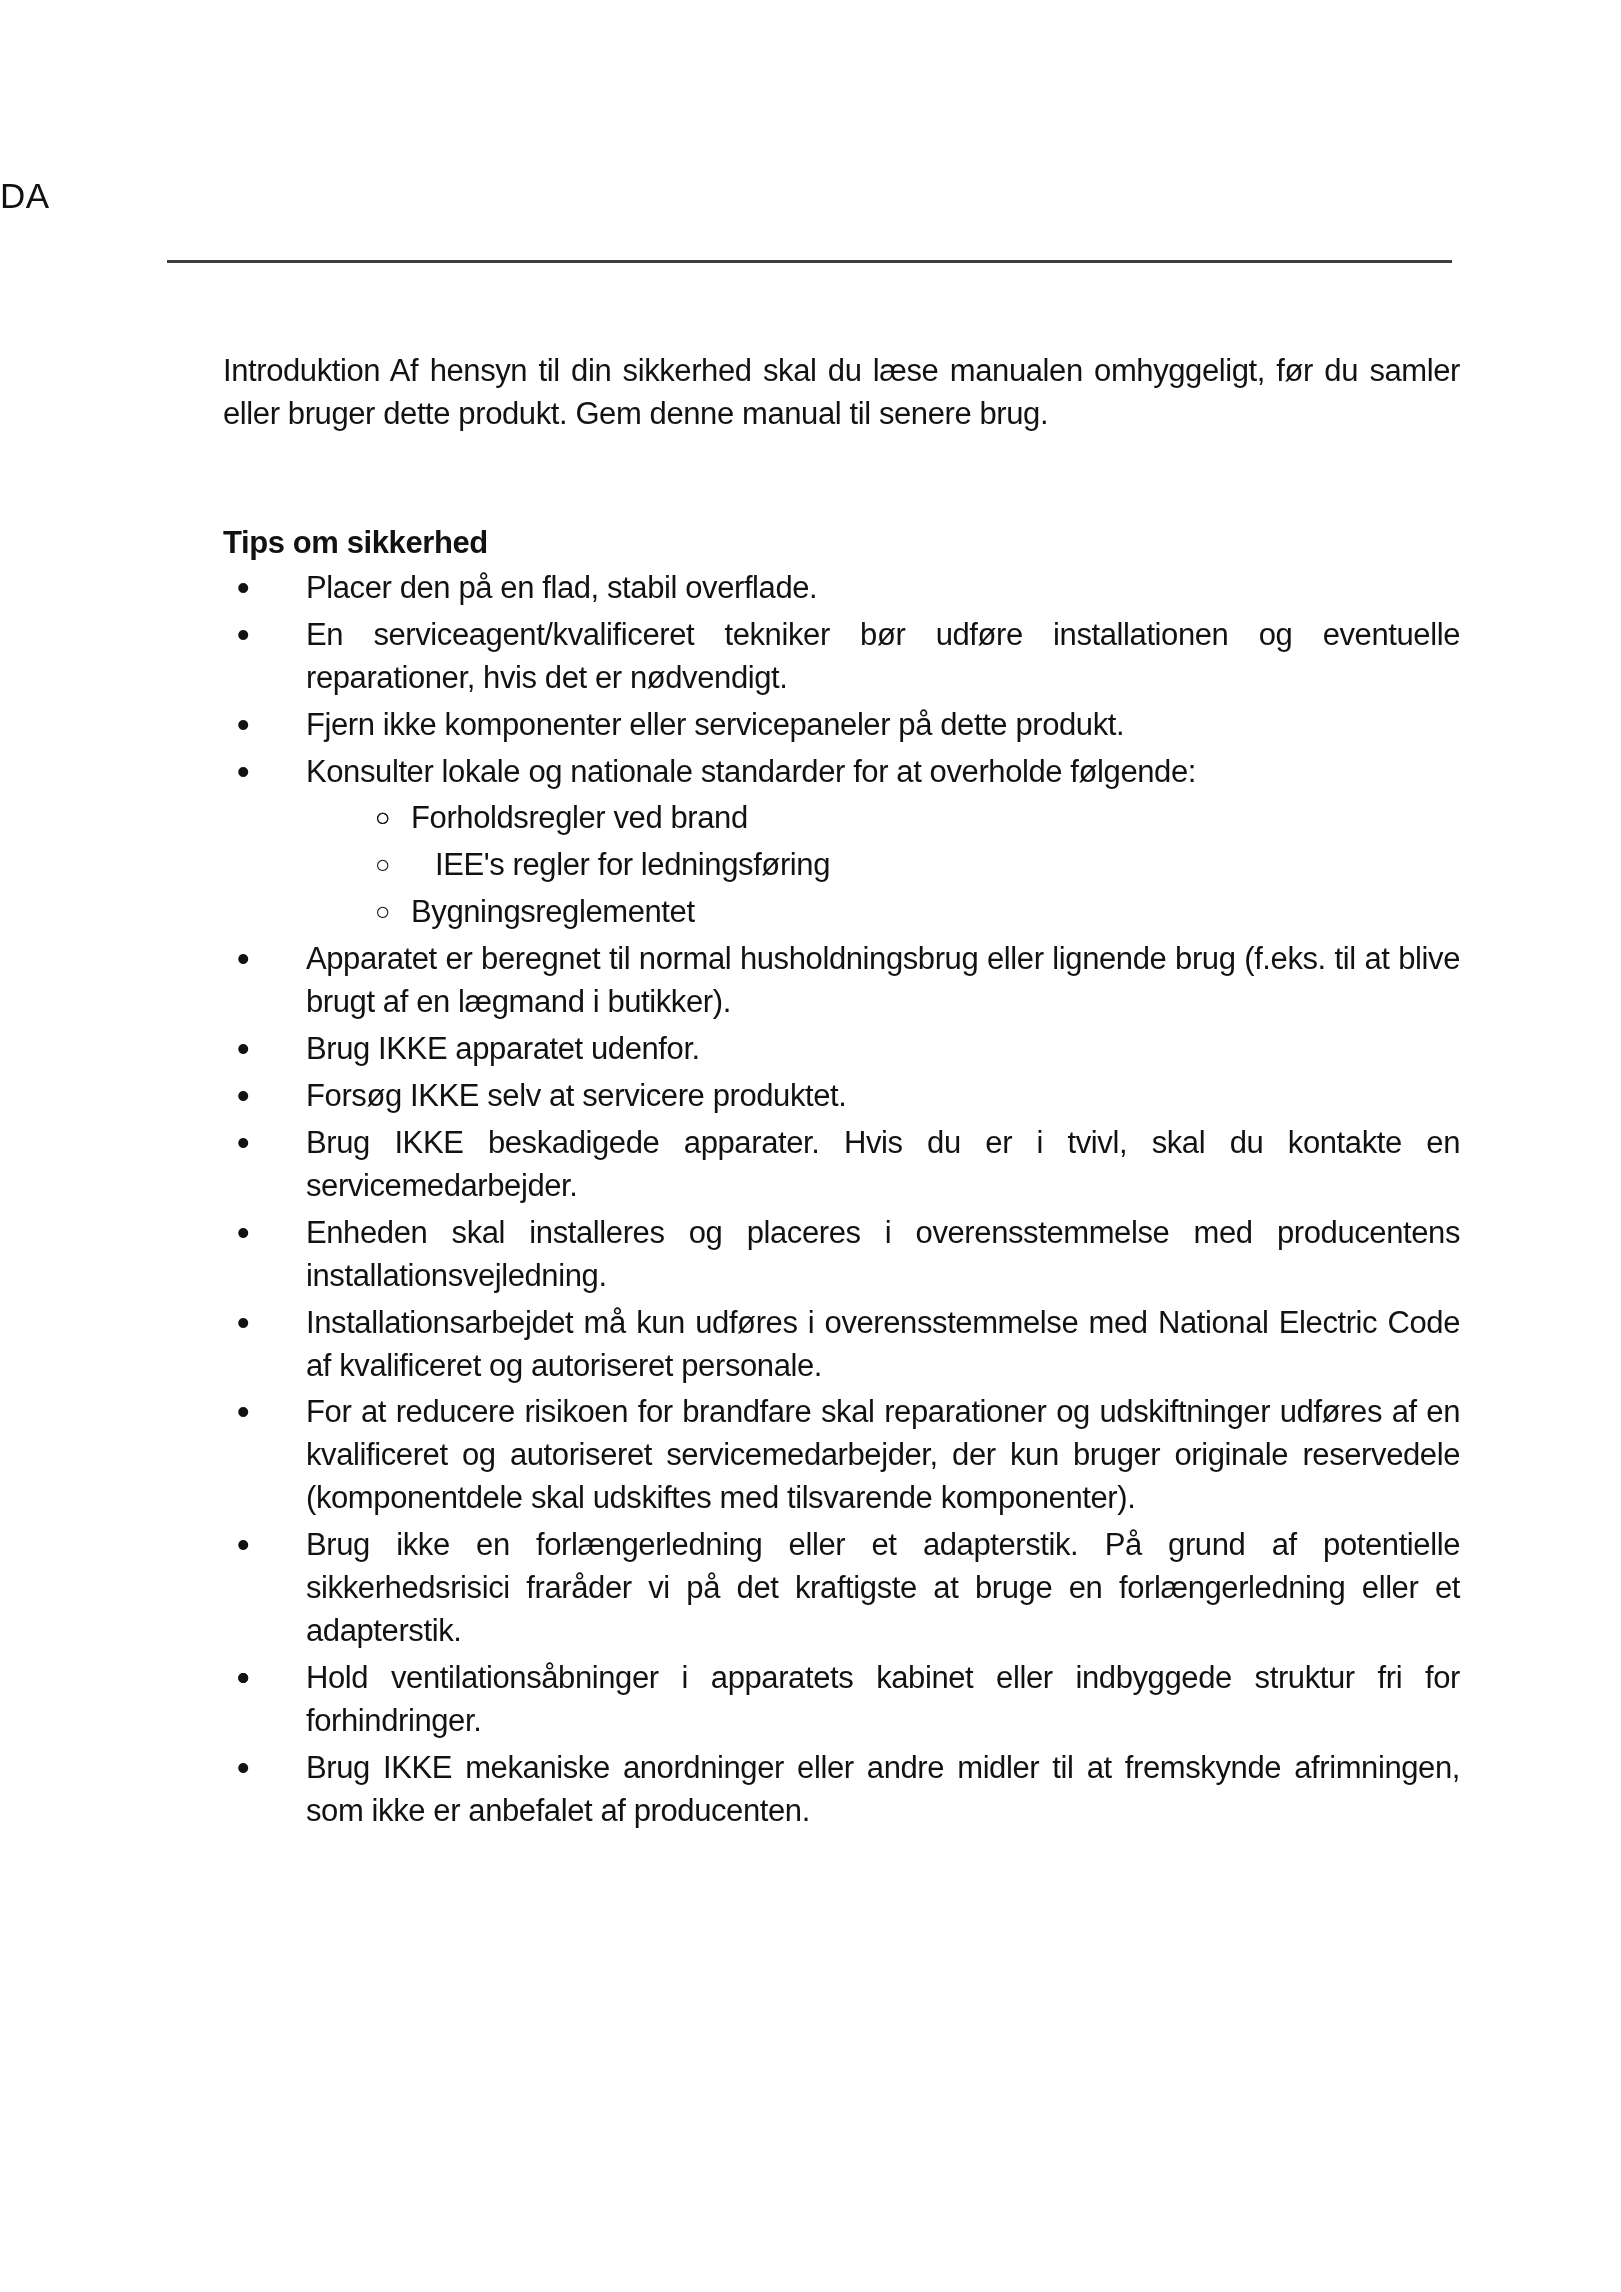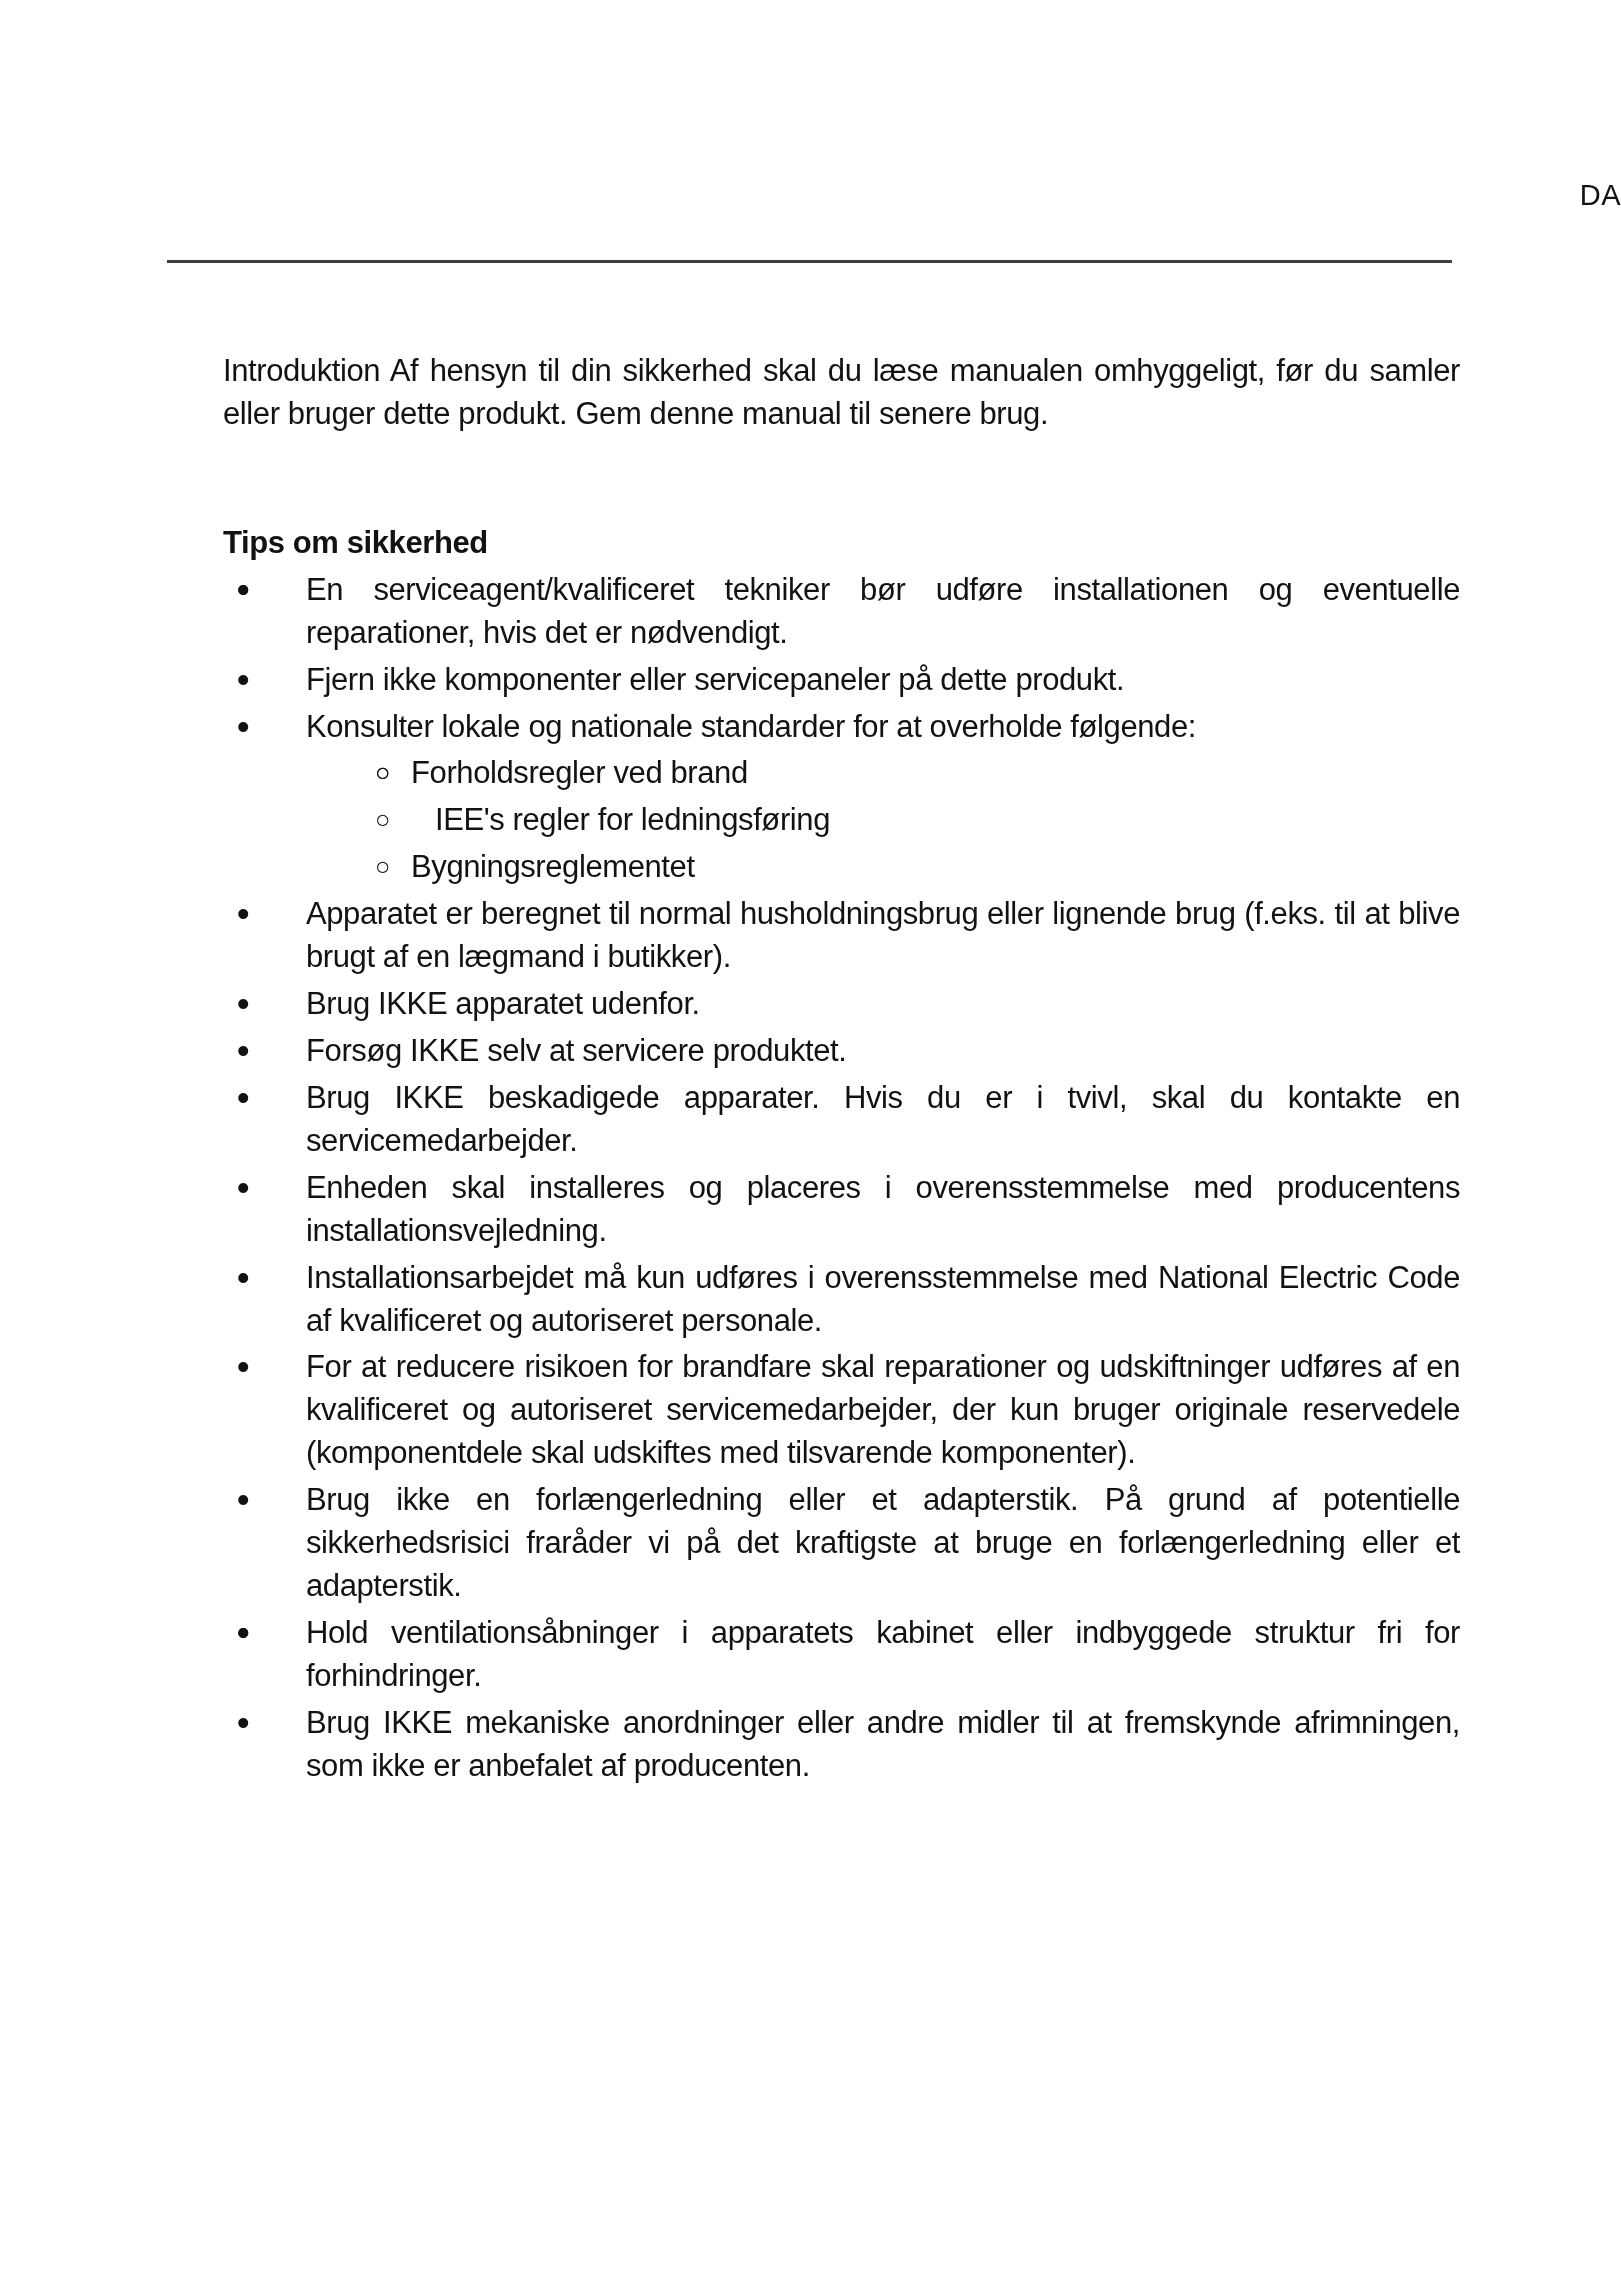--- a/index.html
+++ b/index.html
@@ -8,22 +8,22 @@
     height: 2293px;
     background: #ffffff;
     color: #121212;
     font-family: "Liberation Sans", sans-serif;
     overflow: hidden;
   }
   .page { width: 1621px; height: 2293px; position: relative; }
 
   .lang {
     margin-top: 176px;
-    text-align: right;
-    font-size: 29px;
+    text-align: left;
+    font-size: 35px;
     line-height: 39px;
     letter-spacing: 0.5px;
   }
 
   .rule {
     height: 2.9px;
     background: #3e3e3e;
     margin: 45px 169px 0 167px;
   }
 
@@ -92,21 +92,21 @@
   <div class="rule"></div>
 
   <div class="content">
     <div class="intro">
         <p class="para"><span class="b">Introduktion</span><span> Af hensyn til din sikkerhed skal du læse manualen omhyggeligt, før du samler eller bruger dette produkt. Gem denne manual til senere brug.</span></p>
       </div>
 
     <div class="heading">Tips om sikkerhed</div>
 
     <ul class="safety">
-        <li><span class="marker marker-disc">•</span></li>
+        <li><span class="marker marker-disc">•</span><span><span>Placer den på en flad, stabil overflade.</span></span></li>
         <li><span class="marker marker-disc">•</span><span><span>En serviceagent/kvalificeret tekniker bør udføre installationen og eventuelle reparationer, hvis det er nødvendigt.</span></span></li>
         <li><span class="marker marker-disc">•</span><span><span>Fjern ikke komponenter eller servicepaneler på dette produkt.</span></span></li>
         <li><span class="marker marker-disc">•</span><span><span>Konsulter lokale og nationale standarder for at overholde følgende:</span></span><ul class="sublist">
             <li class="tab"><span class="marker marker-circle">○</span></li>
             <li><span class="marker marker-circle">○</span><span>Forholdsregler ved brand</span></li>
             <li class="tab"><span class="marker marker-circle">○</span><span>IEE's regler for ledningsføring</span></li>
             <li><span class="marker marker-circle">○</span><span>Bygningsreglementet</span></li>
           </ul></li>
         <li><span class="marker marker-disc">•</span><span><span>Apparatet er beregnet til normal husholdningsbrug eller lignende brug (f.eks. til at blive brugt af en lægmand i butikker).</span></span></li>
         <li><span class="marker marker-disc">•</span><span><span>Brug </span><span class="b">IKKE</span><span> apparatet udenfor.</span></span></li>

